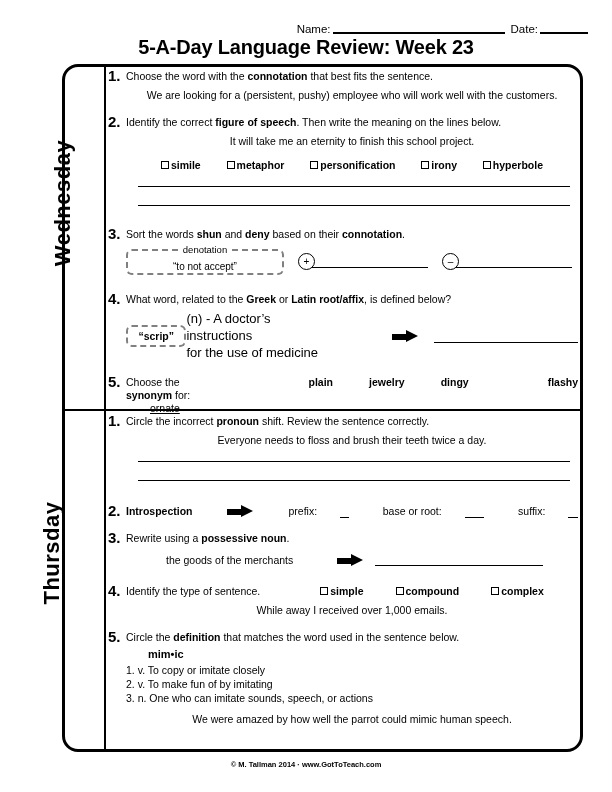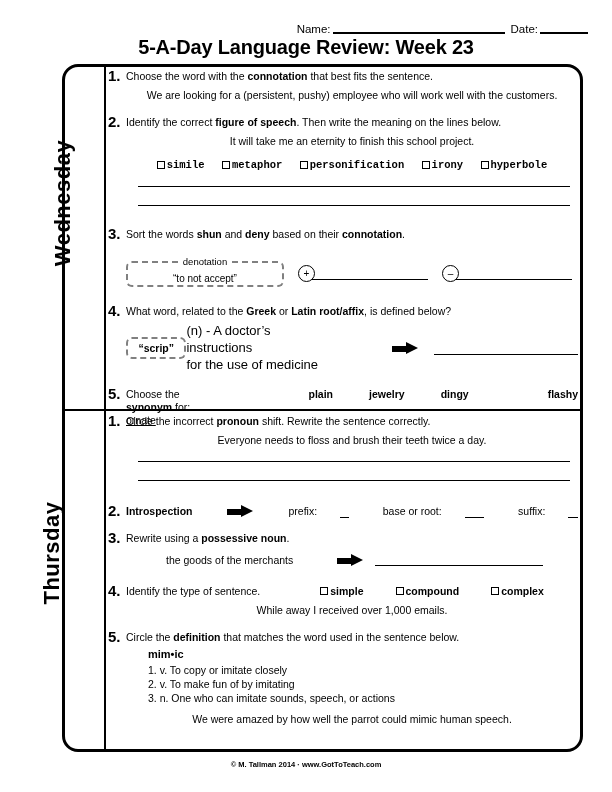--- a/index.html
+++ b/index.html
@@ -111,21 +111,21 @@
     margin-bottom: 4px;
   }
   .qnum {
     position: absolute;
     left: 0; top: -3px;
     font-size: 15px;
     font-weight: bold;
   }
   .qtext { font-size: 10.5px; }
   b, .bold { font-weight: bold; }
-  .u { text-decoration: underline; }
+  .u { text-decoration: underline; margin-left: 24px; }
 
   .sentence {
     text-align: center;
     margin-top: 6px;
     font-size: 10.5px;
   }
 
   .writeline {
     border-bottom: 1.6px solid #000;
     height: 0;
@@ -133,21 +133,20 @@
     width: 432px;
   }
 
   
   .choices {
     display: flex;
     justify-content: space-around;
     margin: 10px 22px 0 22px;
     font-size: 10.5px;
     font-weight: bold;
-    font-family: Liberation Mono, monospace;
   }
   .choice { display: flex; align-items: center; white-space: nowrap; }
   .cbox {
     display: inline-block;
     width: 8px; height: 8px;
     border: 1.4px solid #000;
     margin-right: 2px;
     box-sizing: border-box;
   }
 
@@ -180,21 +179,21 @@
     width: 62px;
     height: 22px;
     line-height: 19px;
     font-size: 10.5px;
     font-weight: bold;
   }
 
   .sortrow {
     display: flex;
     align-items: center;
-    margin-top: 20px;
+    margin-top: 8px;
   }
   .circ {
     width: 15px; height: 15px;
     border: 1.5px solid #000;
     border-radius: 50%;
     display: flex;
     align-items: center;
     justify-content: center;
     font-size: 10px;
     line-height: 1;
@@ -304,21 +303,21 @@
     font-weight: bold;
   }
   .typeopts .choice { margin-right: 32px; }
   .typeopts .choice:last-child { margin-right: 0; }
 
   .dictword {
     font-weight: bold;
     font-size: 11px;
     margin: 4px 0 1px 22px;
   }
-  .defs { margin-left: 22px; font-size: 10.5px; line-height: 1.35; }
+  .defs { font-size: 10.5px; line-height: 1.35; }
 
   .footer {
     position: absolute;
     left: 0; right: 0;
     top: 760px;
     text-align: center;
     font-size: 7.5px;
     font-weight: bold;
   }
 </style>
@@ -424,21 +423,21 @@
         <span>flashy</span>
       </span>
     </div>
   </div>
 </div>
 
 <div class="content" id="thu-content">
 
   <div class="q">
     <span class="qnum">1.</span>
-    <span class="qtext"><span>Circle the incorrect </span><b>pronoun</b><span> shift.  Rewrite the sentence correctly.</span></span>
+    <span class="qtext"><span>Circle the incorrect </span><b>pronoun</b><span> shift.  Review the sentence correctly.</span></span>
     <div class="sentence">Everyone needs to floss and brush their teeth twice a day.</div>
     <div class="writeline"></div>
     <div class="writeline" style="margin-top:18px;"></div>
   </div>
 
   <div class="q" style="margin-top:24px;">
     <span class="qnum">2.</span>
     <div class="affixrow">
       <span class="word">Introspection</span>
       <span class="arrow"></span>

